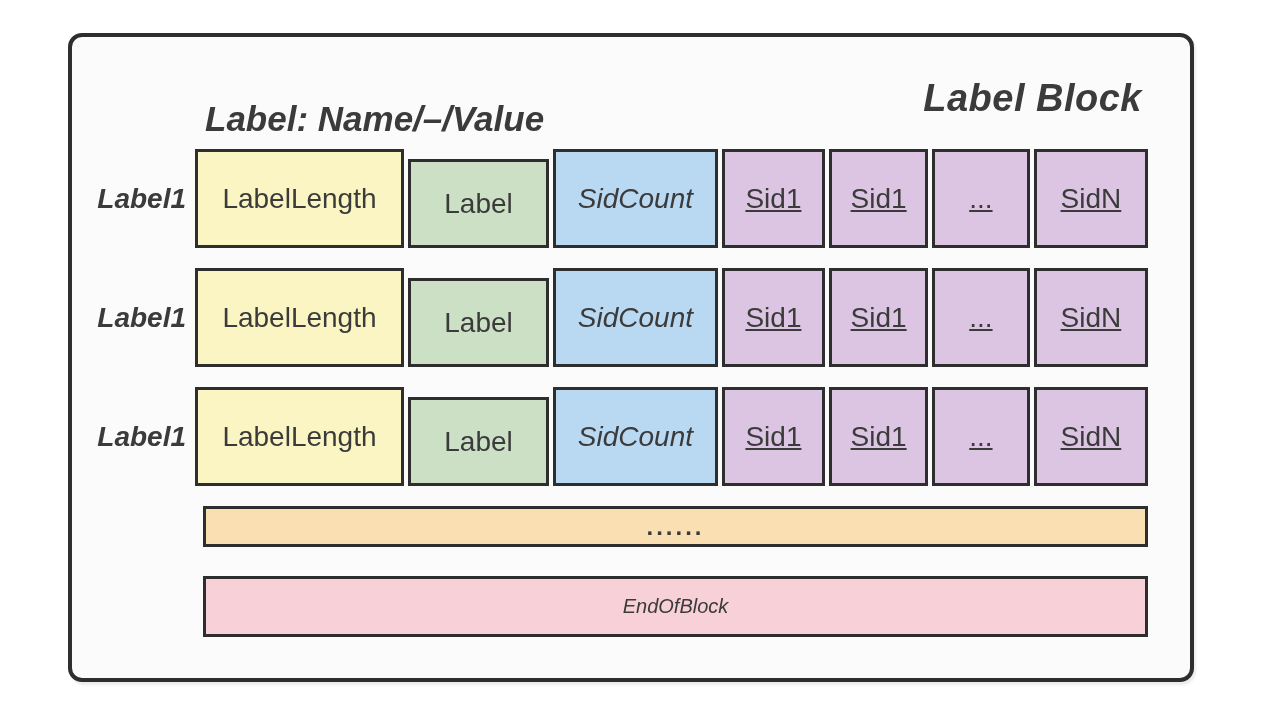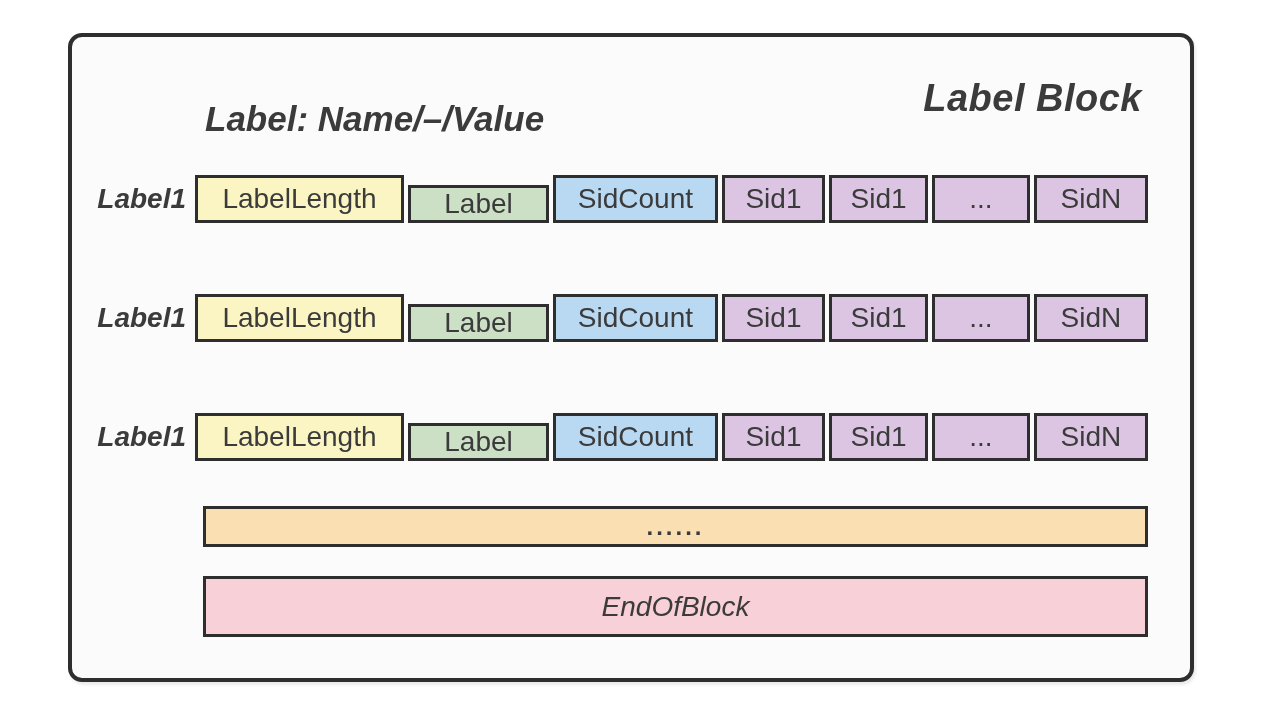--- a/index.html
+++ b/index.html
@@ -54,21 +54,20 @@
     color: var(--text, #3b3b3b);
   }
 
   .row {
     position: absolute;
     left: 0;
     width: 1076px;
     height: 99px;
     display: flex;
     gap: 9px;
-    align-items: center;
   }
   .row.r1 { top: 112px; }
   .row.r2 { top: 231px; }
   .row.r3 { top: 350px; }
 
   .row-label {
     width: 114px;
     align-self: center;
     text-align: right;
     font-size: 28px;
@@ -95,22 +94,22 @@
   .w0 { flex: 210 1 0; }
   .w1 { flex: 140 1 0; }
   .w2 { flex: 164 1 0; }
   .w3 { flex: 101 1 0; }
   .w4 { flex: 96 1 0; }
   .w5 { flex: 95 1 0; }
   .w6 { flex: 112 1 0; }
 
   .bg-yellow { background: var(--yellow, #fbf5c4); }
   .bg-green  { background: var(--green,  #cce0c6); margin-top: 10px; }
-  .bg-blue   { background: var(--blue,   #b9d8f2); }
-  .bg-purple { background: var(--purple, #dbc5e3); }
+  .bg-blue   { background: var(--blue,   #b9d8f2); font-style: italic; }
+  .bg-purple { background: var(--purple, #dbc5e3); text-decoration: underline; }
 
   .bar {
     position: absolute;
     left: 131px;
     width: 945px;
     border: 3px solid var(--border, #2e2e2e);
     display: flex;
     align-items: center;
     justify-content: center;
   }
@@ -119,21 +118,21 @@
     height: 41px;
     background: var(--orange, #fadfb3);
     font-size: 24px;
     font-weight: 700;
     letter-spacing: 3px;
   }
   .bar.end {
     top: 539px;
     height: 61px;
     background: var(--pink, #f8d0d8);
-    font-size: 28px;
+    font-size: 20px;
     font-style: italic;
   }
 </style>
 </head>
 <body>
 
 <div class="canvas">
   <div class="panel">
 
     <div class="panel-title">Label Block</div>

